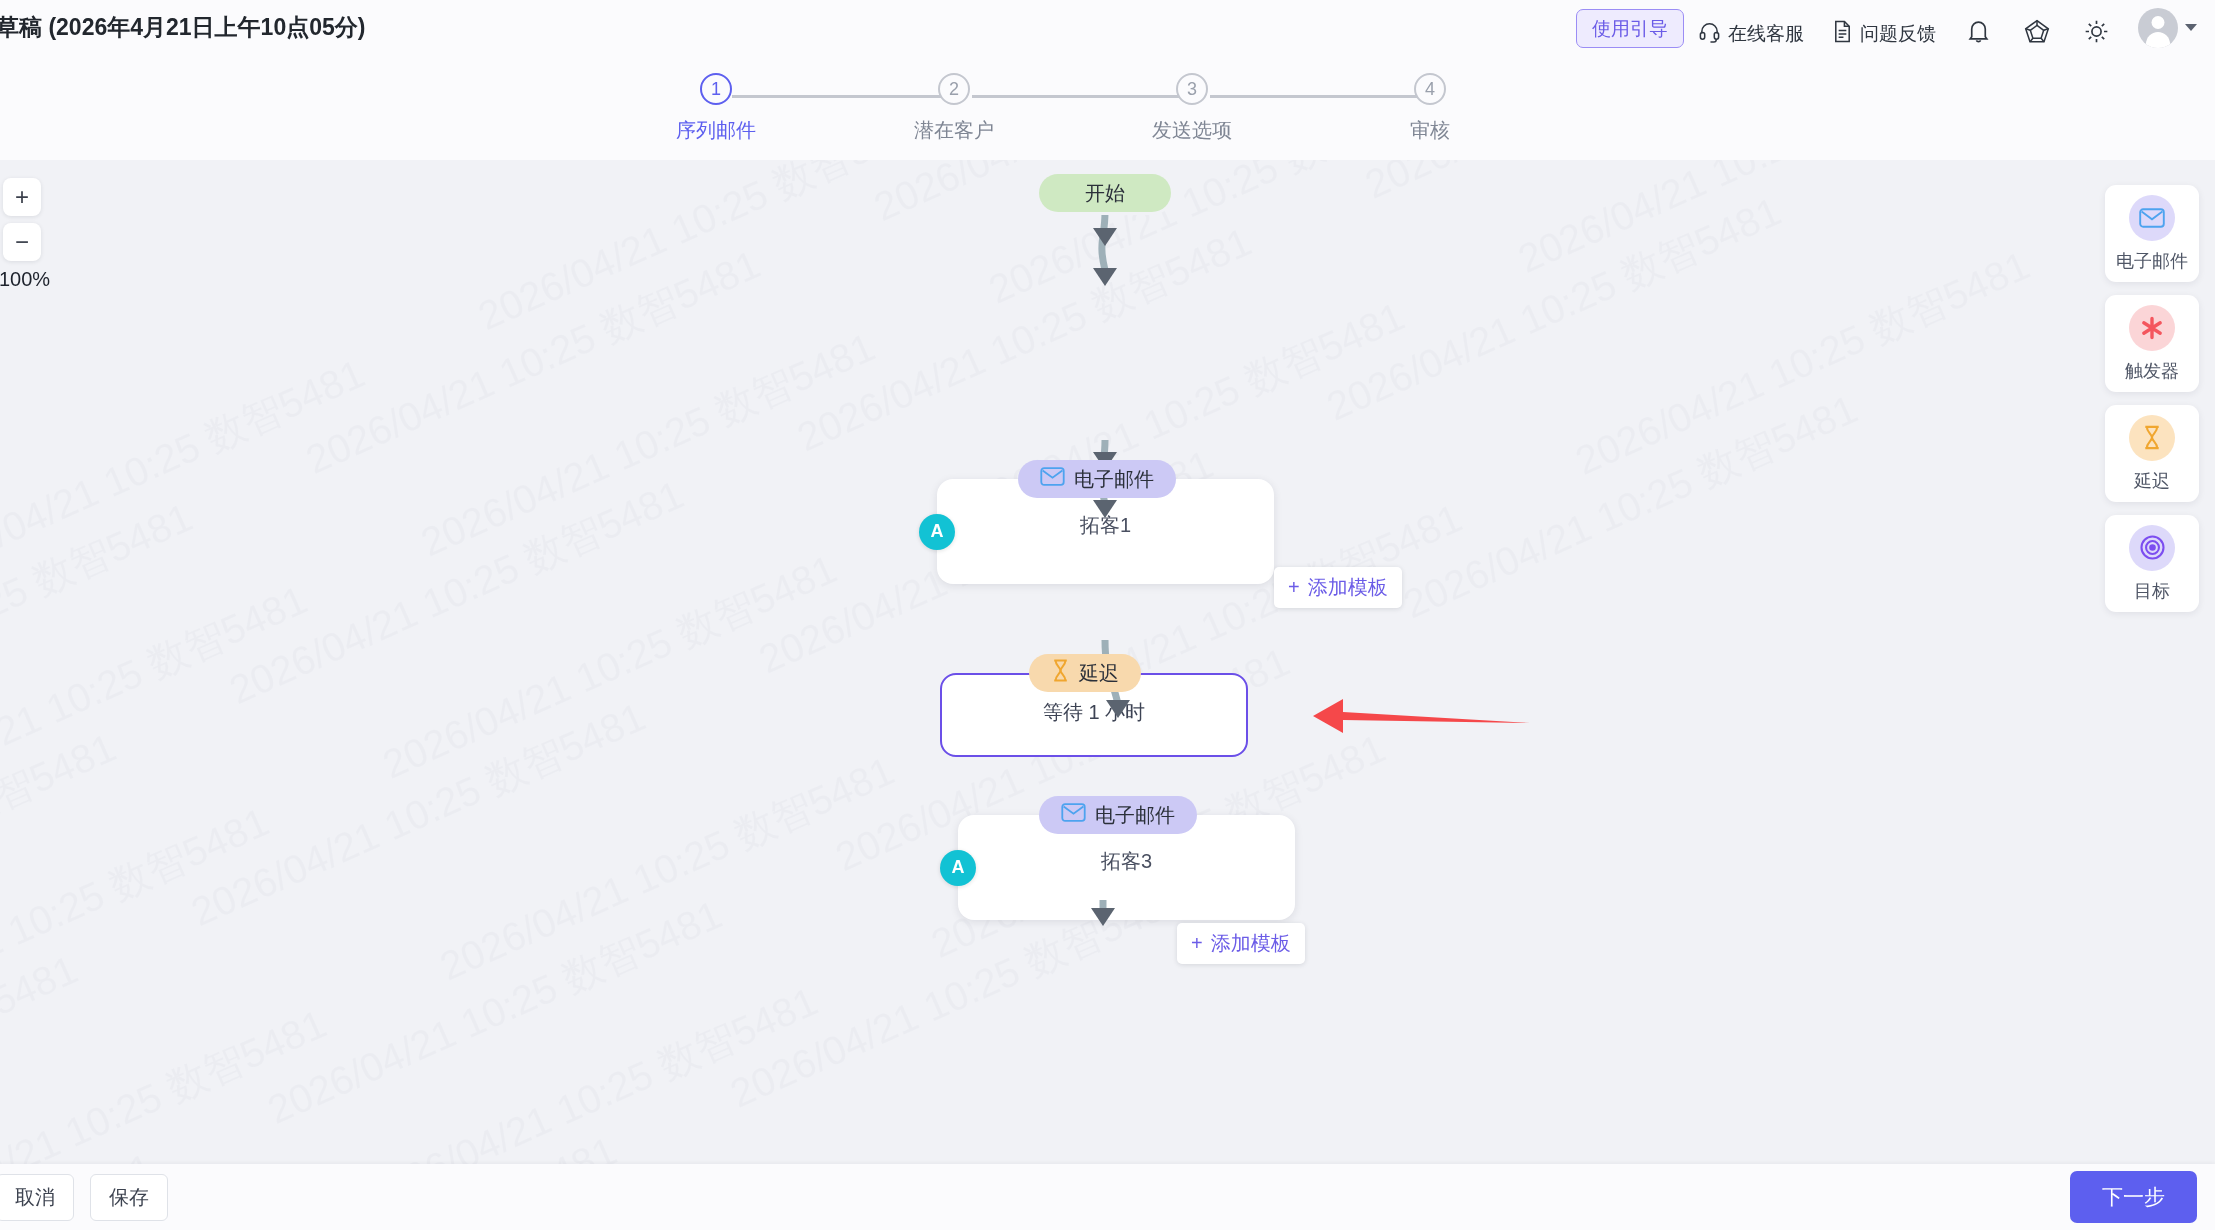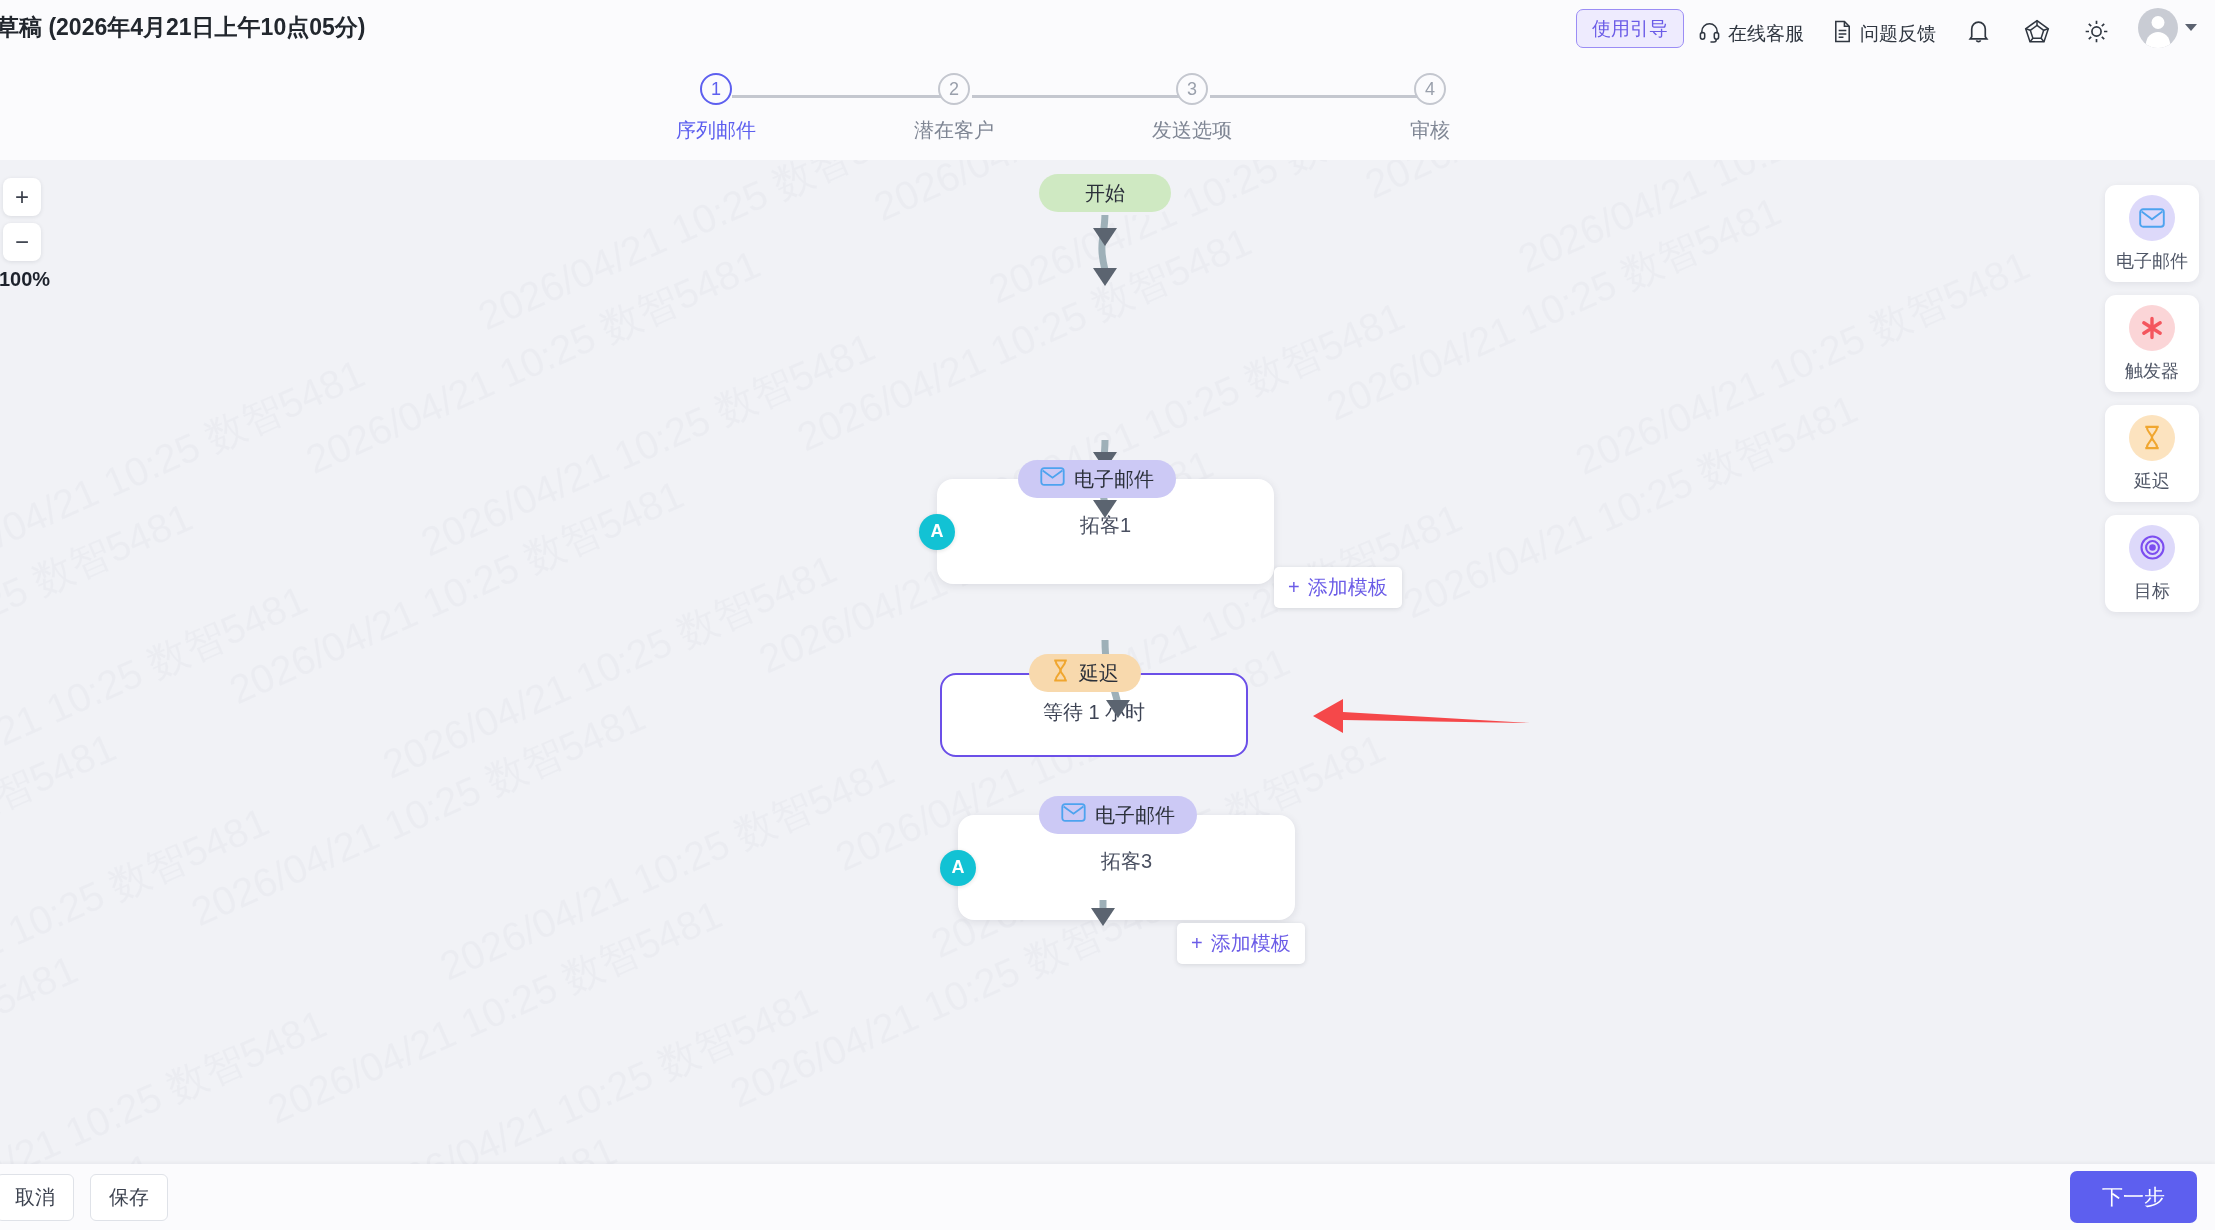--- a/index.html
+++ b/index.html
@@ -101,21 +101,21 @@
   
   .zoom-ctrls { position: absolute; left: 3px; top: 18px; z-index: 10; }
   .zoom-btn {
     width: 38px; height: 38px; background: #fff; border-radius: 8px;
     box-shadow: 0 1px 4px rgba(20,25,40,.10);
     display: flex; align-items: center; justify-content: center;
     font-size: 24px; color: #3a3f4b; cursor: pointer; margin-bottom: 7px;
     user-select: none; line-height: 1;
   }
   .zoom-level {
-    font-size: 20px; font-weight: bold; color: #1d222c; margin-left: -4px; margin-top: 4px;
+    font-size: 20px; font-weight: normal; color: #1d222c; margin-left: -4px; margin-top: 4px;
   }
 
   
   .flow { position: absolute; left: 0; top: 0; width: 2215px; height: 1005px; }
   .node { position: absolute; }
 
   .pill {
     border-radius: 22px; height: 38px; display: inline-flex;
     align-items: center; justify-content: center; gap: 9px;
     padding: 0 22px; font-size: 20px; color: #2b303a;

